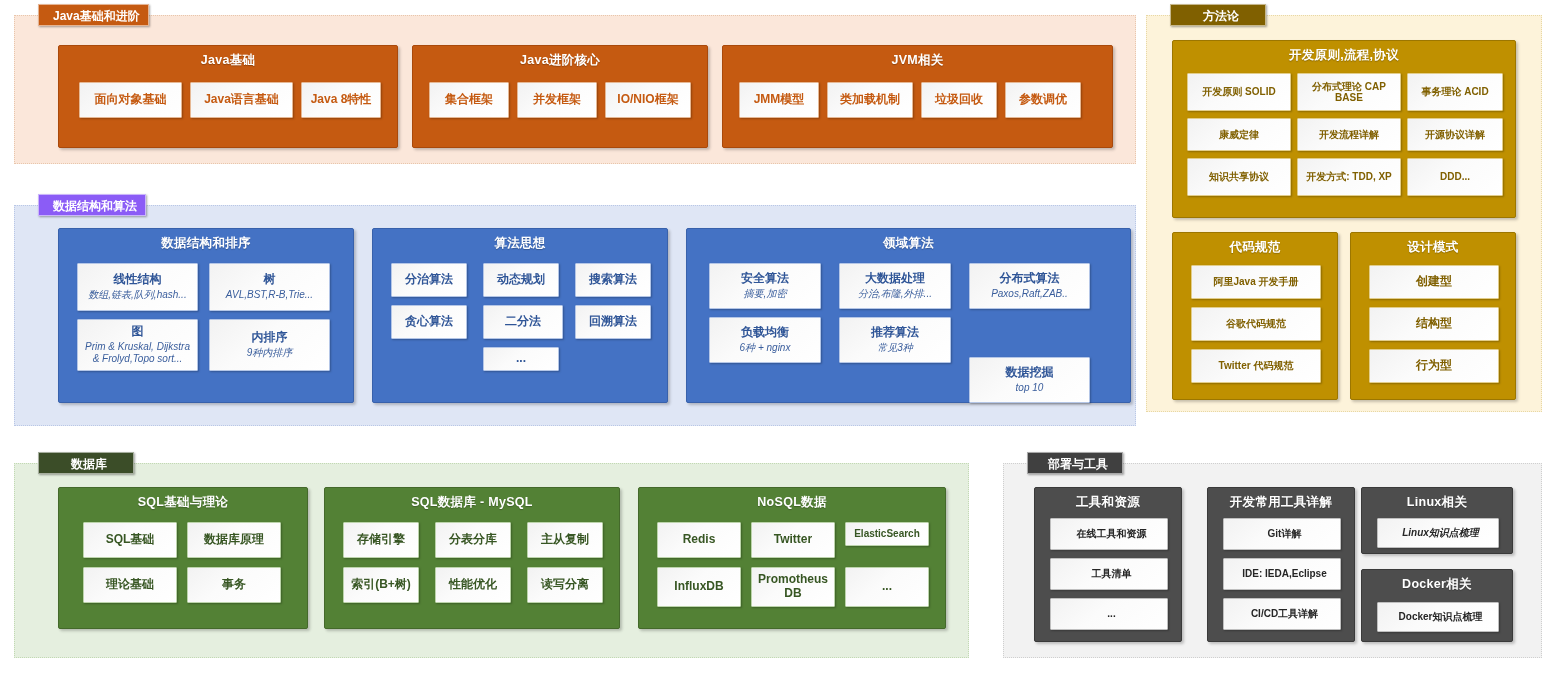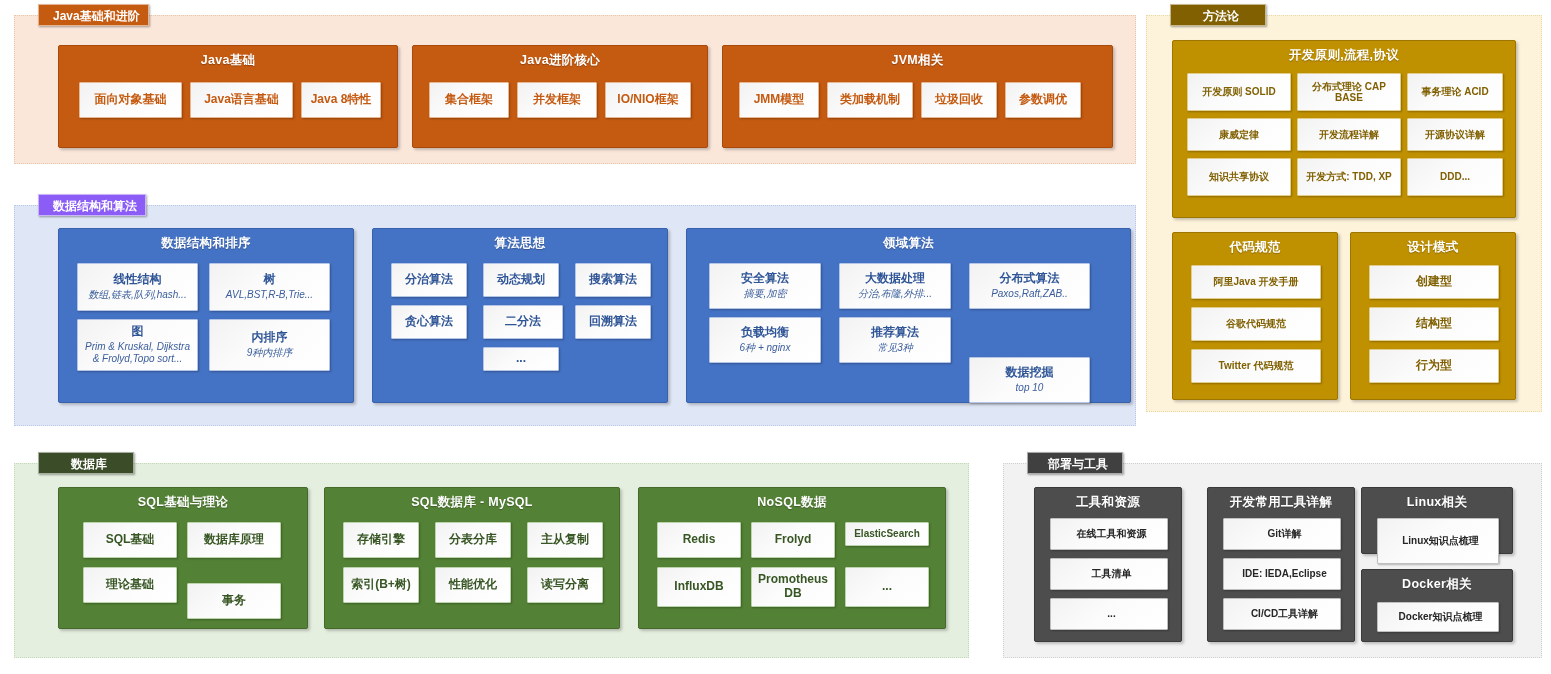--- a/index.html
+++ b/index.html
@@ -223,21 +223,21 @@
     <div class="cards">
       <div class="card" style="left:24px;top:8px;width:94px;height:36px;">
         <span class="t">SQL基础</span>
       </div>
       <div class="card" style="left:128px;top:8px;width:94px;height:36px;">
         <span class="t">数据库原理</span>
       </div>
       <div class="card" style="left:24px;top:53px;width:94px;height:36px;">
         <span class="t">理论基础</span>
       </div>
-      <div class="card" style="left:128px;top:69px;width:94px;height:36px;">
+      <div class="card" style="left:128px;top:53px;width:94px;height:36px;">
         <span class="t">事务</span>
       </div>
     </div>
   </div>
 
   <div class="group" style="left:310px;top:35px;width:296px;height:142px;">
     <div class="group-title">SQL数据库 - MySQL</div>
     <div class="cards">
       <div class="card" style="left:18px;top:8px;width:76px;height:36px;">
         <span class="t">存储引擎</span>
@@ -260,21 +260,21 @@
     </div>
   </div>
 
   <div class="group" style="left:624px;top:35px;width:308px;height:142px;">
     <div class="group-title">NoSQL数据</div>
     <div class="cards">
       <div class="card" style="left:18px;top:8px;width:84px;height:36px;">
         <span class="t sm">Redis</span>
       </div>
       <div class="card" style="left:112px;top:8px;width:84px;height:36px;">
-        <span class="t sm">Frolyd</span>
+        <span class="t sm">Twitter</span>
       </div>
       <div class="card xs" style="left:206px;top:8px;width:84px;height:24px;">
         <span class="t">ElasticSearch</span>
       </div>
       <div class="card" style="left:18px;top:53px;width:84px;height:40px;">
         <span class="t sm">InfluxDB</span>
       </div>
       <div class="card" style="left:112px;top:53px;width:84px;height:40px;">
         <span class="t sm">Promotheus DB</span>
       </div>
@@ -383,21 +383,21 @@
       </div>
       <div class="card xs" style="left:15px;top:84px;width:118px;height:32px;">
         <span class="t">CI/CD工具详解</span>
       </div>
     </div>
   </div>
 
   <div class="group" style="left:358px;top:35px;width:152px;height:67px;">
     <div class="group-title">Linux相关</div>
     <div class="cards">
-      <div class="card xs" style="left:15px;top:4px;width:122px;height:46px;">
+      <div class="card xs" style="left:15px;top:4px;width:122px;height:30px;font-style:italic;">
         <span class="t">Linux知识点梳理</span>
       </div>
     </div>
   </div>
 
   <div class="group" style="left:358px;top:117px;width:152px;height:73px;">
     <div class="group-title">Docker相关</div>
     <div class="cards">
       <div class="card xs" style="left:15px;top:6px;width:122px;height:30px;">
         <span class="t">Docker知识点梳理</span>

